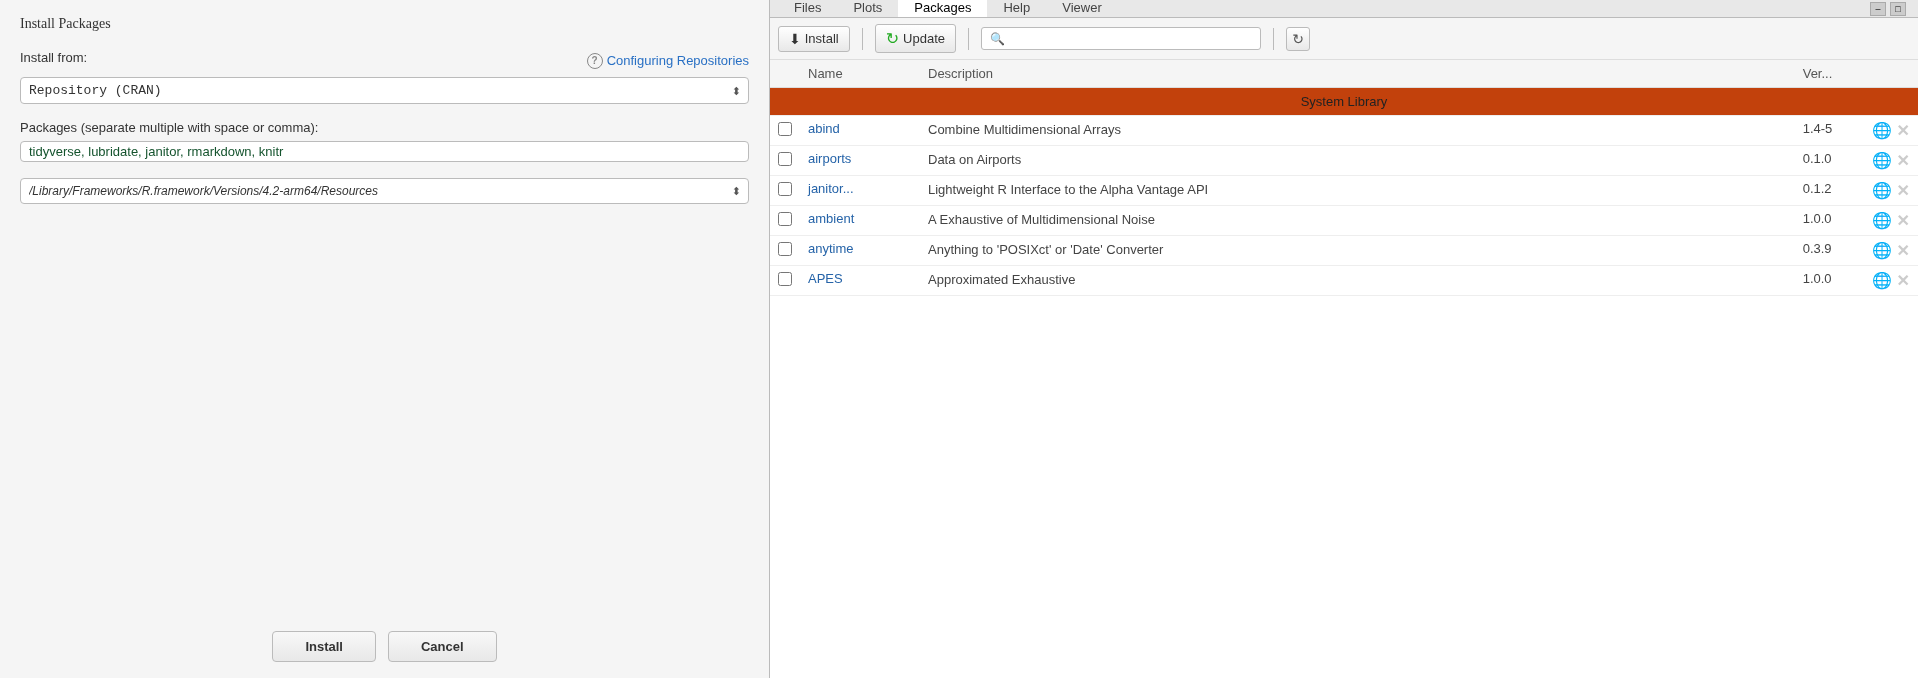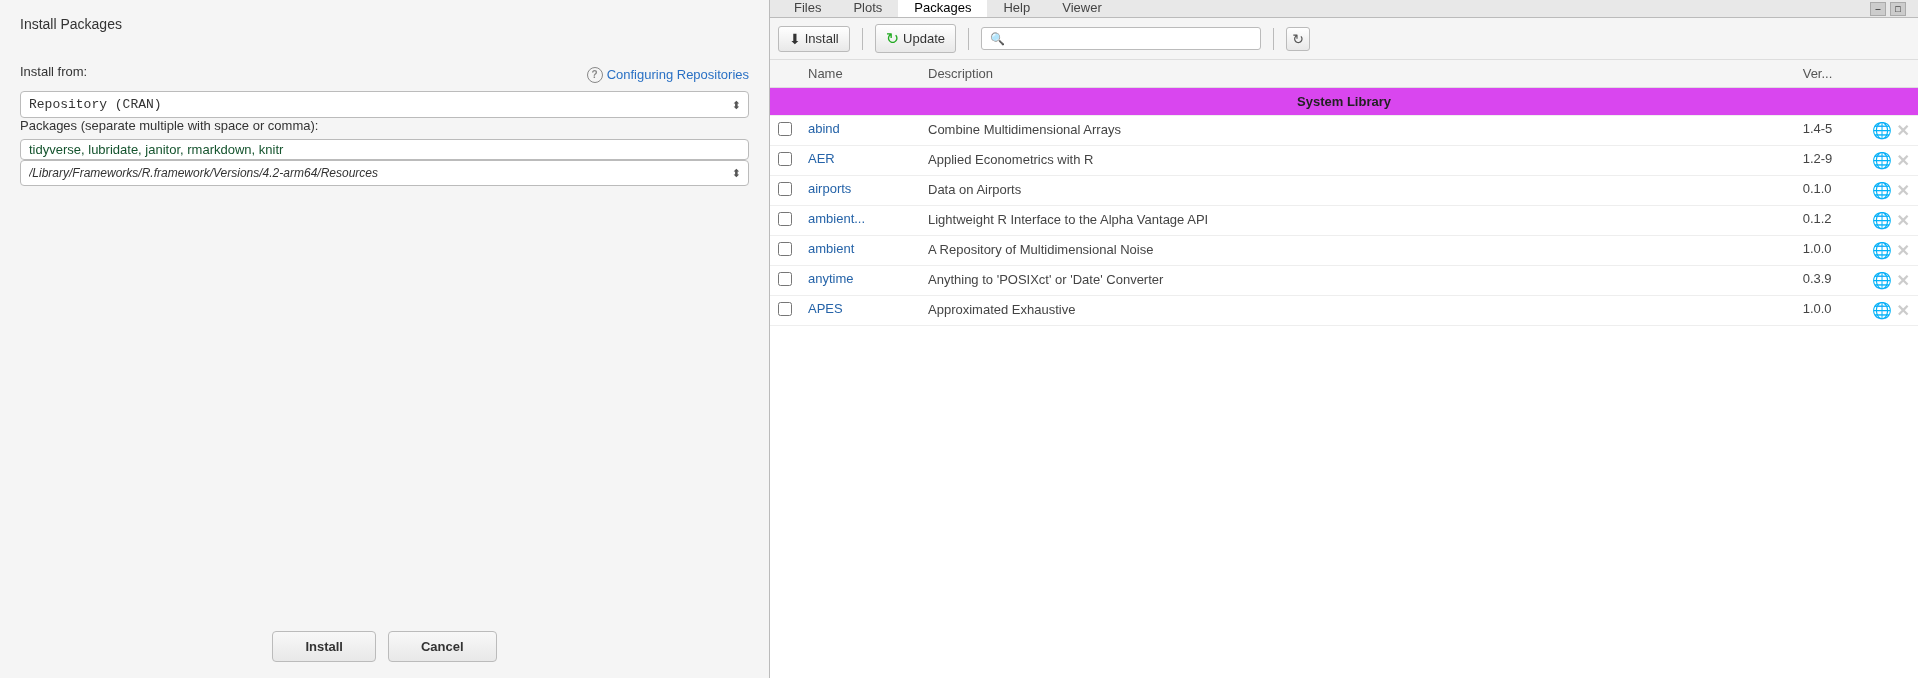--- a/index.html
+++ b/index.html
@@ -21,24 +21,26 @@
       border-right: 1px solid #bbb;
       padding: 16px 20px;
       display: flex;
       flex-direction: column;
     }
 
     .dialog-title {
       font-size: 14px;
       font-weight: 500;
       color: #333;
-      margin-bottom: 32px;
+      margin-bottom: 18px;
+      font-family: Liberation Serif, serif;
     }
 
     .form-section {
+      margin-bottom: 16px;
     }
 
     .form-label {
       font-size: 13px;
       color: #333;
       margin-bottom: 6px;
       display: block;
     }
 
     .install-from-row {
@@ -337,22 +339,22 @@
     .col-name { width: 120px; margin-top: 9px; }
     .col-desc { width: auto; }
     .col-ver { width: 70px; }
     .col-actions { width: 50px; }
 
     tbody tr {
       border-bottom: 1px solid #eee;
     }
 
     .section-header td {
-      background: #d946ef;
-      font-weight: 700;
+      background: #c2410c;
+      font-weight: 400;
       color: #222;
       padding: 6px 8px;
       font-size: 13px;
     }
 
     td {
       padding: 5px 8px;
       font-size: 13px;
       vertical-align: top;
     }
@@ -505,58 +507,46 @@
     <td><span class="pkg-ver">1.4-5</span></td>
     <td>
       <div class="pkg-actions">
         <span class="globe-icon">🌐</span>
         <span class="remove-icon">✕</span>
       </div>
     </td>
   </tr>
           <tr>
     <td><input type="checkbox" class="pkg-checkbox" style=""></td>
-    <td><span class="pkg-name">AER</span></td>
-    <td><span class="pkg-desc">Applied Econometrics with R</span></td>
-    <td><span class="pkg-ver">1.2-9</span></td>
-    <td>
-      <div class="pkg-actions">
-        <span class="globe-icon">🌐</span>
-        <span class="remove-icon">✕</span>
-      </div>
-    </td>
-  </tr>
-          <tr>
-    <td><input type="checkbox" class="pkg-checkbox" style=""></td>
     <td><span class="pkg-name">airports</span></td>
     <td><span class="pkg-desc">Data on Airports</span></td>
     <td><span class="pkg-ver">0.1.0</span></td>
     <td>
       <div class="pkg-actions">
         <span class="globe-icon">🌐</span>
         <span class="remove-icon">✕</span>
       </div>
     </td>
   </tr>
           <tr>
     <td><input type="checkbox" class="pkg-checkbox" style=""></td>
-    <td><span class="pkg-name">ambient...</span></td>
+    <td><span class="pkg-name">janitor...</span></td>
     <td><span class="pkg-desc">Lightweight R Interface to the Alpha Vantage API</span></td>
     <td><span class="pkg-ver">0.1.2</span></td>
     <td>
       <div class="pkg-actions">
         <span class="globe-icon">🌐</span>
         <span class="remove-icon">✕</span>
       </div>
     </td>
   </tr>
           <tr>
     <td><input type="checkbox" class="pkg-checkbox" style=""></td>
     <td><span class="pkg-name">ambient</span></td>
-    <td><span class="pkg-desc">A Repository of Multidimensional Noise</span></td>
+    <td><span class="pkg-desc">A Exhaustive of Multidimensional Noise</span></td>
     <td><span class="pkg-ver">1.0.0</span></td>
     <td>
       <div class="pkg-actions">
         <span class="globe-icon">🌐</span>
         <span class="remove-icon">✕</span>
       </div>
     </td>
   </tr>
           <tr>
     <td><input type="checkbox" class="pkg-checkbox" style=""></td>

